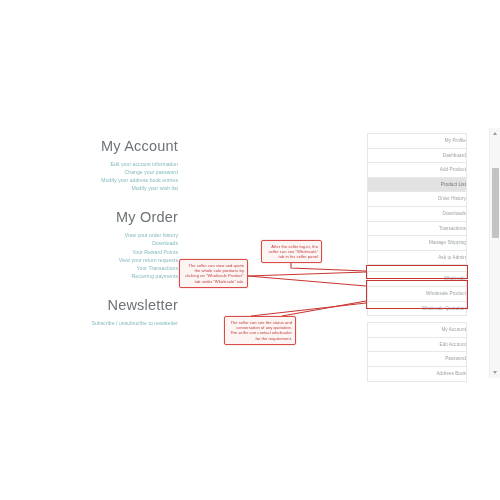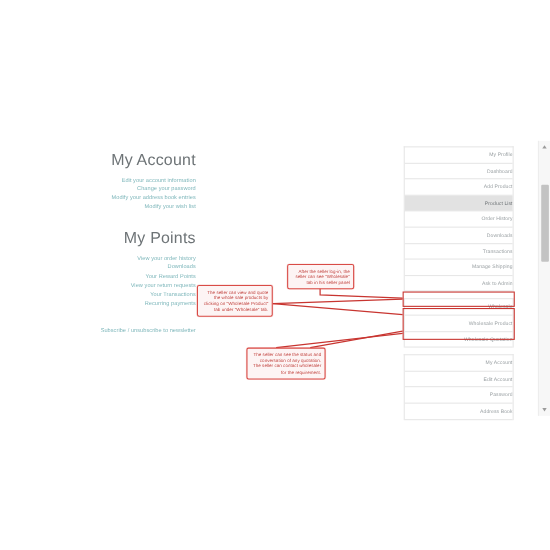--- a/index.html
+++ b/index.html
@@ -180,21 +180,21 @@
           <a href="#">Change your password</a>
         </li>
       <li>
           <a href="#">Modify your address book entries</a>
         </li>
       <li>
           <a href="#">Modify your wish list</a>
         </li>
     </ul>
 
-    <h2 class="section-title">My Points</h2>
+    <h2 class="section-title">My Order</h2>
     <ul class="link-list">
       <li>
           <a href="#">View your order history</a>
         </li>
       <li>
           <a href="#">Downloads</a>
         </li>
       <li>
           <a href="#">Your Reward Points</a>
         </li>
@@ -202,20 +202,21 @@
           <a href="#">View your return requests</a>
         </li>
       <li>
           <a href="#">Your Transactions</a>
         </li>
       <li>
           <a href="#">Recurring payments</a>
         </li>
     </ul>
 
+    <h2 class="section-title">Newsletter</h2>
     <ul class="link-list">
       <li>
           <a href="#">Subscribe / unsubscribe to newsletter</a>
         </li>
     </ul>
   </div>
 
   <div class="panel">
 
     <div class="menu-group">

